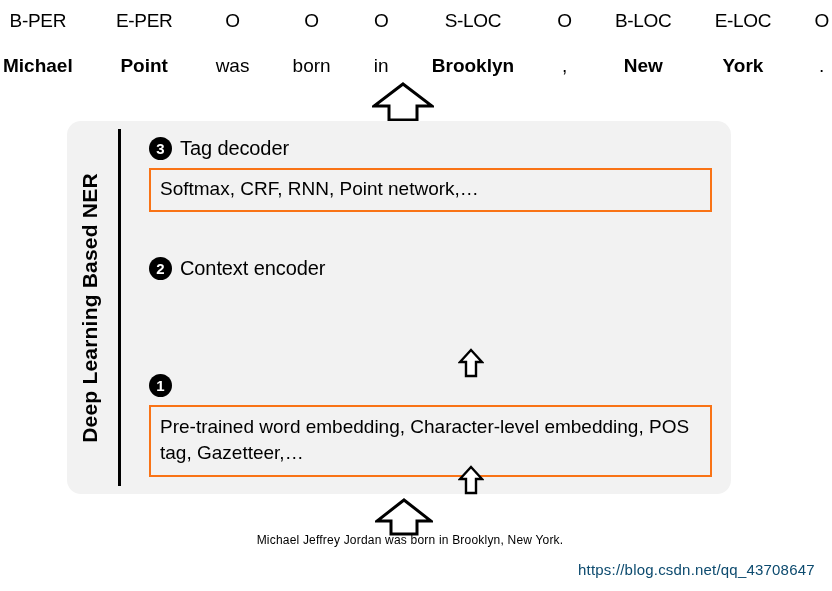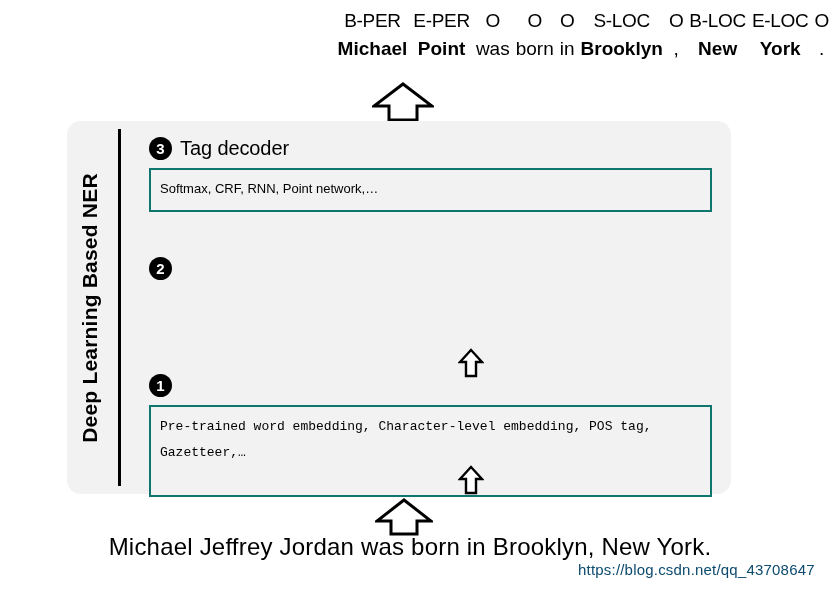--- a/index.html
+++ b/index.html
@@ -16,39 +16,40 @@
     color: #000000;
   }
 
   
   #tagged-sentence {
     position: absolute;
     left: 0;
     top: 8px;
     width: 832px;
     display: flex;
-    justify-content: flex-end;
+    justify-content: space-between;
     align-items: flex-start;
   }
   .token-col {
     display: flex;
     flex-direction: column;
     align-items: center;
     padding: 0 3px;
   }
   .token-tag {
     font-size: 19px;
     line-height: 26px;
     letter-spacing: -0.3px;
     white-space: nowrap;
   }
   .token-word {
     font-size: 19px;
     line-height: 30px;
     white-space: nowrap;
+    margin-top: 17px;
   }
   .token-word.entity { font-weight: bold; }
 
   
   .arrow-up { display: block; }
 
   #arrow-tags {
     position: absolute;
     left: 372px;
     top: 82px;
@@ -137,38 +138,38 @@
     justify-content: center;
     margin-right: 8px;
     flex: none;
   }
   .layer-title {
     font-size: 20px;
     font-weight: normal;
     letter-spacing: -0.1px;
   }
   .layer-box {
-    border: 2px solid #0f766e;
+    border: 2px solid #f97316;
     background: #f2f2f2;
     box-sizing: border-box;
     padding: 7px 9px 8px 9px;
-    font-size: 13px;
+    font-size: 19px;
     line-height: 26px;
   }
   #box-3, #box-2 { height: 44px; padding-top: 6px; }
-  #box-1 { height: 92px; font-family: Liberation Mono, monospace; }
+  #box-1 { height: 72px; }
 
   
   #input-sentence {
     position: absolute;
     left: 0;
     top: 533px;
     width: 820px;
     text-align: center;
-    font-size: 24px;
+    font-size: 12px;
     letter-spacing: 0.2px;
   }
 
   
   #watermark {
     position: absolute;
     left: 578px;
     top: 561px;
     font-size: 15px;
     color: #0c4a6e;
@@ -239,20 +240,21 @@
     <div class="layer-head">
       <div class="step-badge">3</div>
       <div class="layer-title">Tag decoder</div>
     </div>
     <div class="layer-box" id="box-3">Softmax, CRF, RNN, Point network,…</div>
   </div>
 
   <div class="layer" id="layer-2">
     <div class="layer-head">
       <div class="step-badge">2</div>
+      <div class="layer-title">Context encoder</div>
     </div>
   </div>
 
   <div class="layer" id="layer-1">
     <div class="layer-head">
       <div class="step-badge">1</div>
     </div>
     <div class="layer-box" id="box-1">Pre-trained word embedding, Character-level embedding, POS tag, Gazetteer,…</div>
   </div>
 

